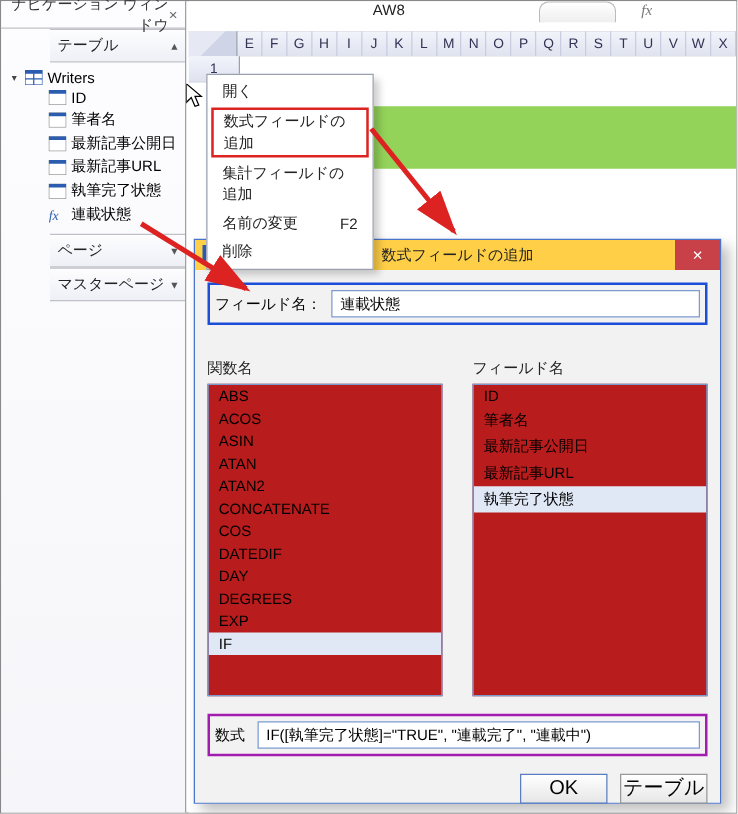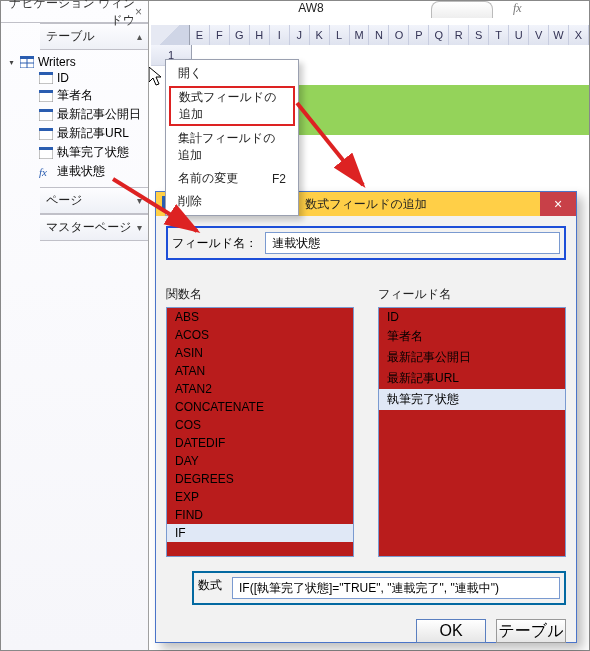--- a/index.html
+++ b/index.html
@@ -268,26 +268,25 @@
     box-sizing: border-box;
   }
   .list-box .li {
     padding: 2px 8px;
   }
   .list-box .li.selected {
     background: #e0e8f6;
   }
   .formula-row {
     display: flex;
-    align-items: flex-start;
+    align-items: center;
     gap: 10px;
-    border: 2px solid #0369a1;
+    border: 2px solid #a21caf;
     padding: 4px;
     margin-top: 14px;
-    margin-left: 26px;
   }
   .btn-row {
     display: flex;
     justify-content: flex-end;
     gap: 10px;
     margin-top: 14px;
   }
   .btn {
     min-width: 70px;
     height: 24px;
@@ -495,21 +494,20 @@
             <div class="li">ACOS</div>
             <div class="li">ASIN</div>
             <div class="li">ATAN</div>
             <div class="li">ATAN2</div>
             <div class="li">CONCATENATE</div>
             <div class="li">COS</div>
             <div class="li">DATEDIF</div>
             <div class="li">DAY</div>
             <div class="li">DEGREES</div>
             <div class="li">EXP</div>
-            <div class="li">FIND</div>
             <div class="li selected">IF</div>
           </div>
         </div>
 
         <div class="list-col">
           <span class="list-label">フィールド名</span>
           <div class="list-box">
             <div class="li">ID</div>
             <div class="li">筆者名</div>
             <div class="li">最新記事公開日</div>

